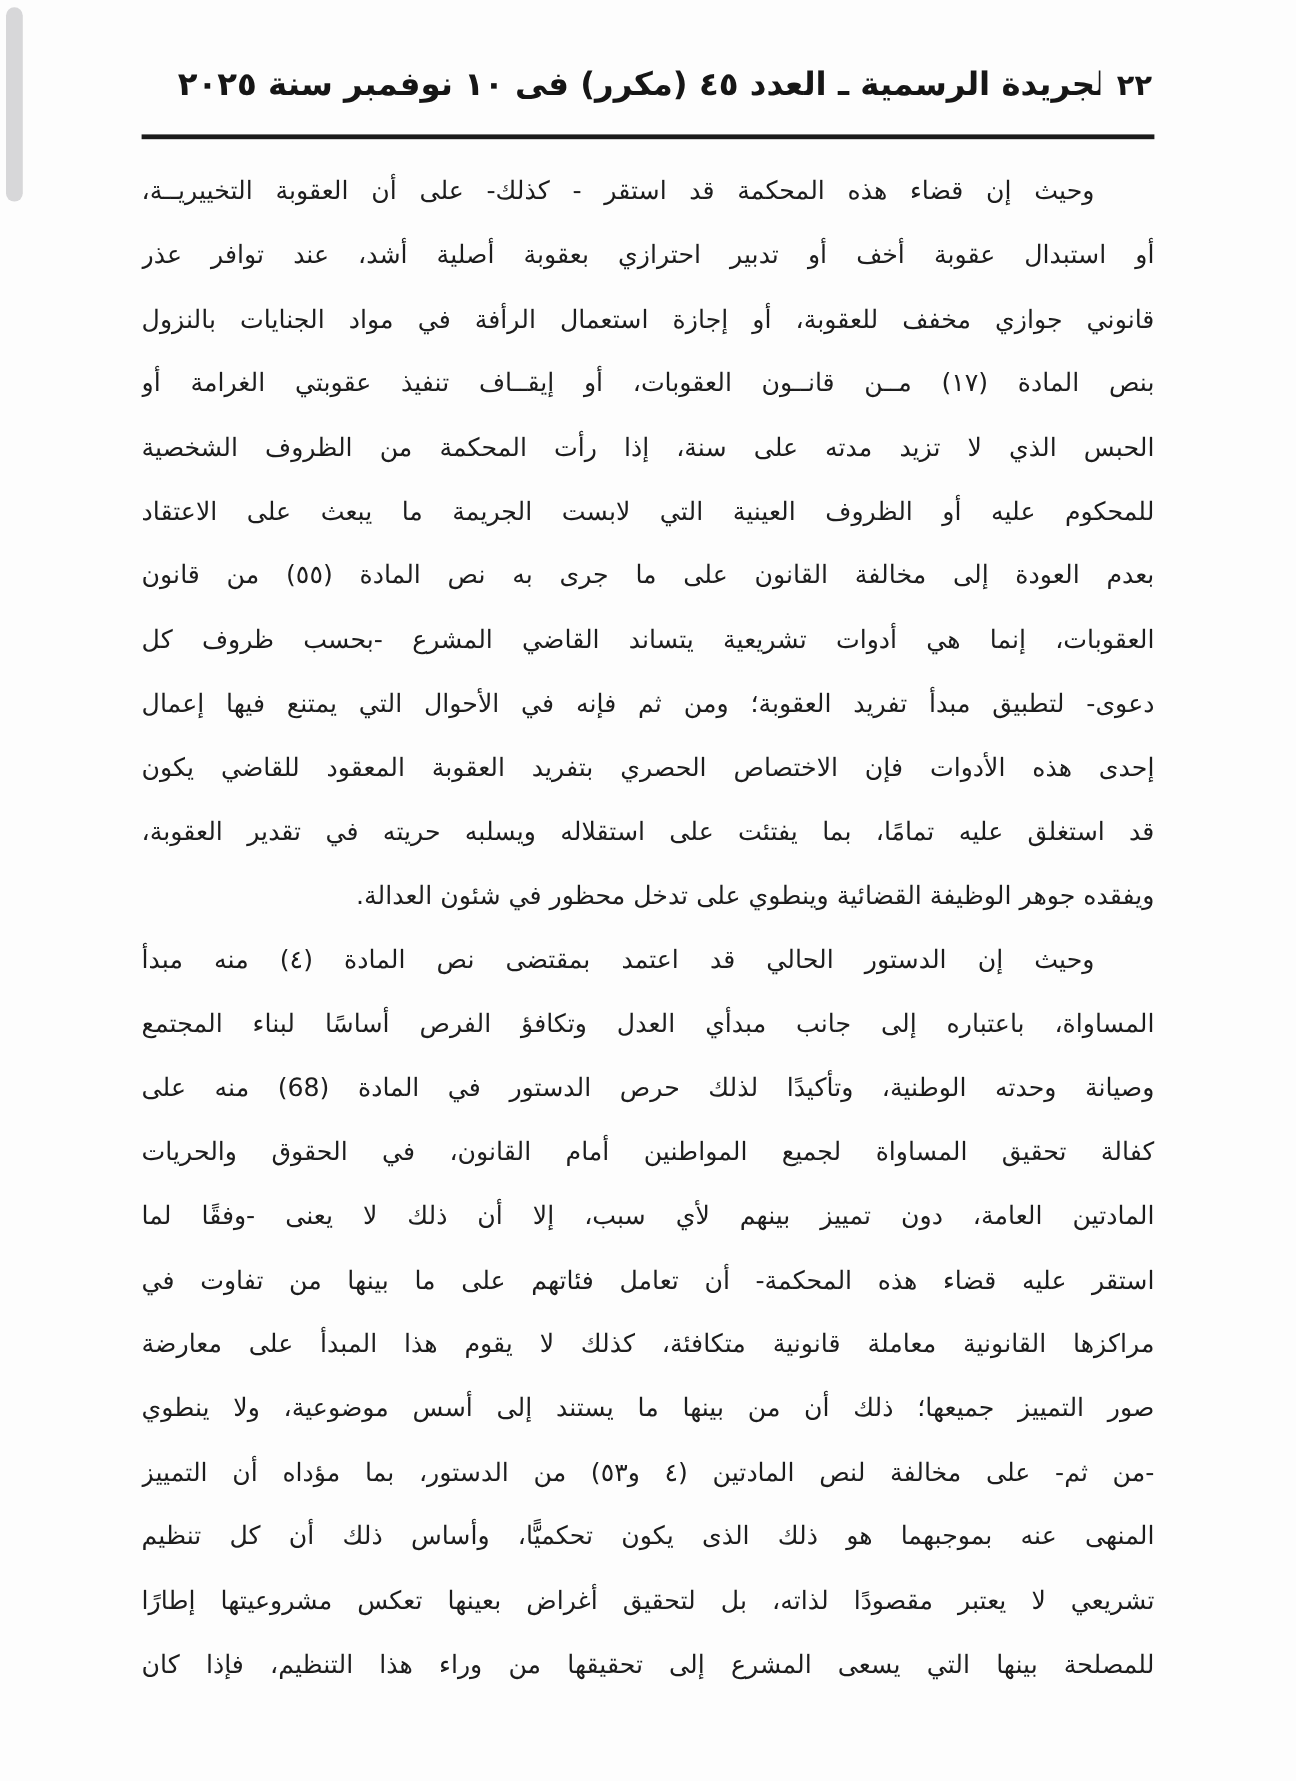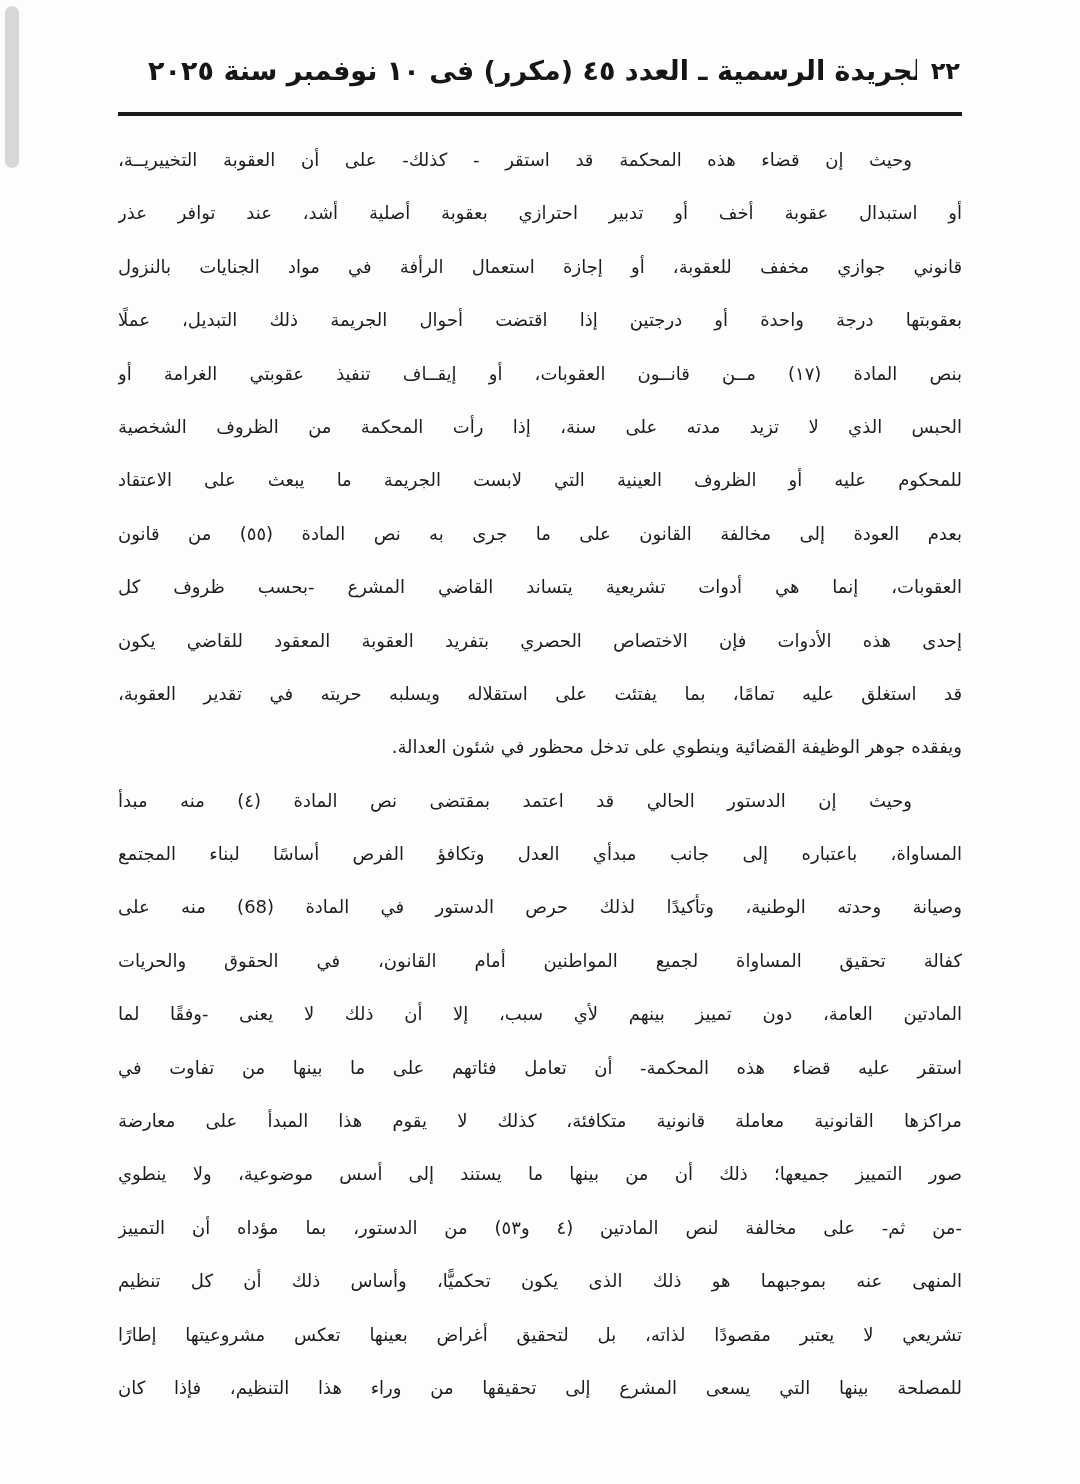--- a/index.html
+++ b/index.html
@@ -61,21 +61,21 @@
     margin-top: 20px;
   }
   .document-body {
     margin-top: 17px;
   }
   .para {
     margin: 0;
     padding: 0;
   }
   .line {
-    font-size: 18px;
+    font-size: 21px;
     line-height: 53.4px;
     height: 53.4px;
     color: #1d1d1d;
     text-align: justify;
     text-align-last: justify;
     overflow: hidden;
   }
   .line.first {
     padding-right: 50px;
   }
@@ -96,26 +96,26 @@
   </header>
 
   <div class="header-rule"></div>
 
   <main class="document-body">
 
     <div class="para">
       <div class="line first">وحيث إن قضاء هذه المحكمة قد استقر - كذلك- على أن العقوبة التخييريــة،</div>
       <div class="line">أو استبدال عقوبة أخف أو تدبير احترازي بعقوبة أصلية أشد، عند توافر عذر</div>
       <div class="line">قانوني جوازي مخفف للعقوبة، أو إجازة استعمال الرأفة في مواد الجنايات بالنزول</div>
-      <div class="line">بعقوبتها درجة واحدة أو درجتين إذا اقتضت أحوال الجريمة ذلك التبديل، عملًا</div>
       <div class="line">بنص المادة (١٧) مــن قانــون العقوبات، أو إيقــاف تنفيذ عقوبتي الغرامة أو</div>
       <div class="line">الحبس الذي لا تزيد مدته على سنة، إذا رأت المحكمة من الظروف الشخصية</div>
       <div class="line">للمحكوم عليه أو الظروف العينية التي لابست الجريمة ما يبعث على الاعتقاد</div>
       <div class="line">بعدم العودة إلى مخالفة القانون على ما جرى به نص المادة (٥٥) من قانون</div>
       <div class="line">العقوبات، إنما هي أدوات تشريعية يتساند القاضي المشرع -بحسب ظروف كل</div>
+      <div class="line">دعوى- لتطبيق مبدأ تفريد العقوبة؛ ومن ثم فإنه في الأحوال التي يمتنع فيها إعمال</div>
       <div class="line">إحدى هذه الأدوات فإن الاختصاص الحصري بتفريد العقوبة المعقود للقاضي يكون</div>
       <div class="line">قد استغلق عليه تمامًا، بما يفتئت على استقلاله ويسلبه حريته في تقدير العقوبة،</div>
       <div class="line para-last">ويفقده جوهر الوظيفة القضائية وينطوي على تدخل محظور في شئون العدالة.</div>
     </div>
 
     <div class="para">
       <div class="line first">وحيث إن الدستور الحالي قد اعتمد بمقتضى نص المادة (٤) منه مبدأ</div>
       <div class="line">المساواة، باعتباره إلى جانب مبدأي العدل وتكافؤ الفرص أساسًا لبناء المجتمع</div>
       <div class="line">وصيانة وحدته الوطنية، وتأكيدًا لذلك حرص الدستور في المادة (68) منه على</div>
       <div class="line">كفالة تحقيق المساواة لجميع المواطنين أمام القانون، في الحقوق والحريات</div>

